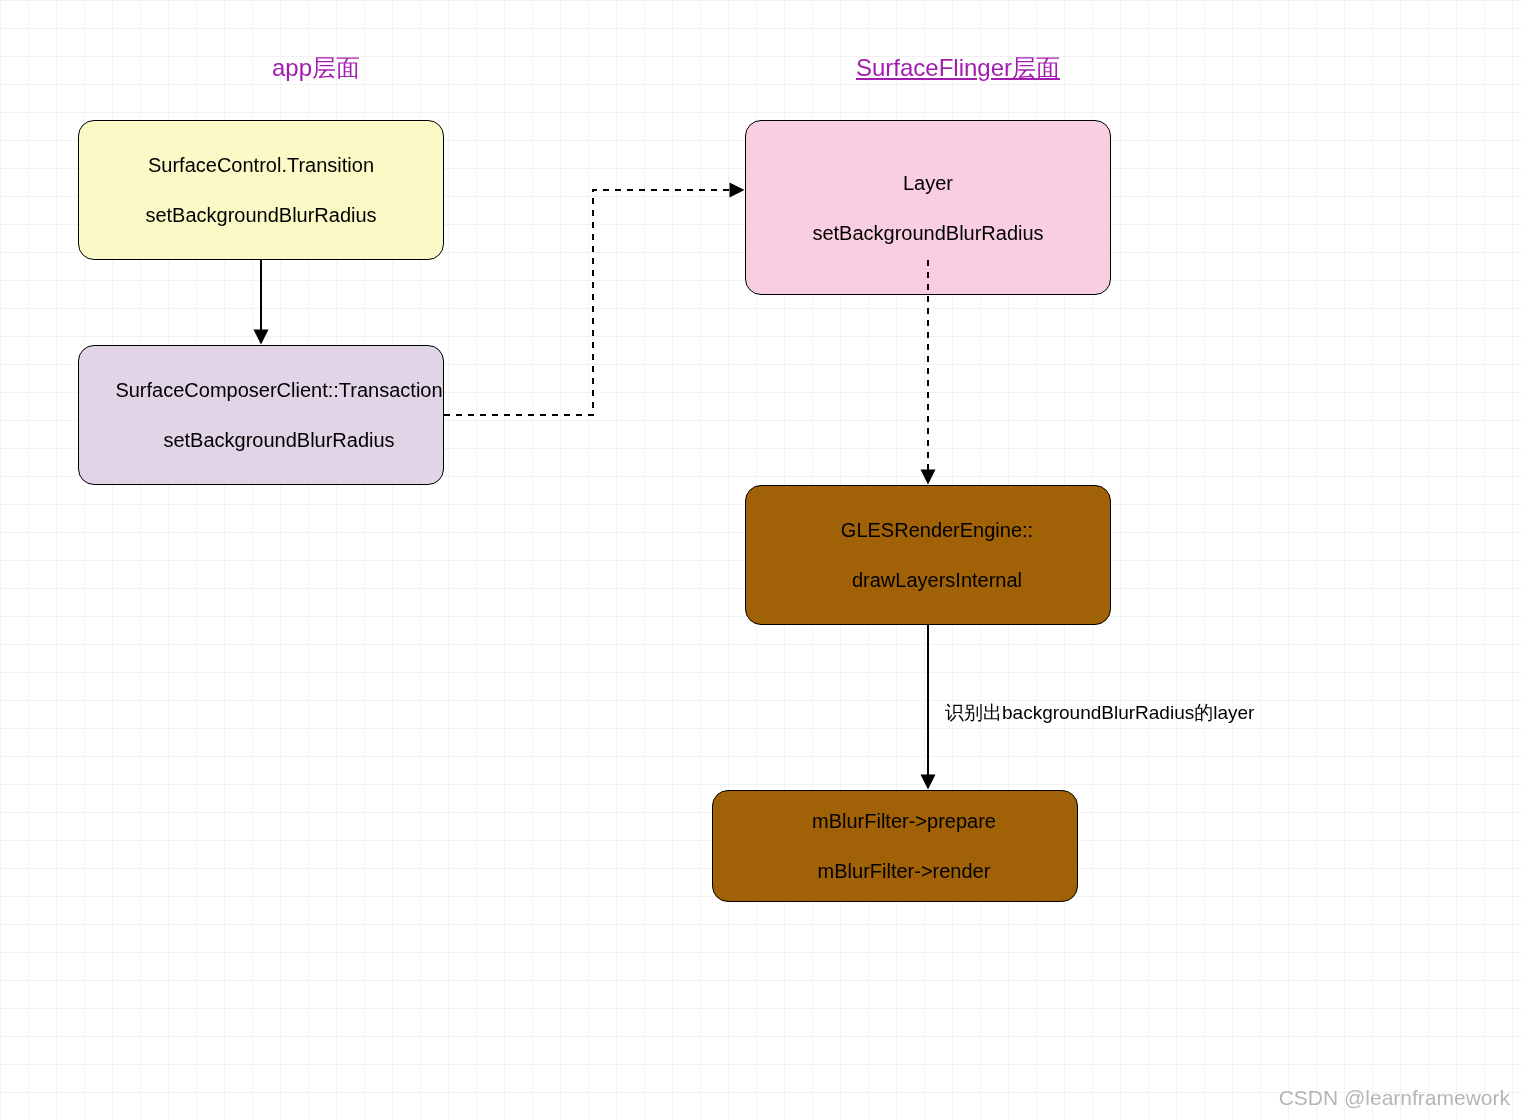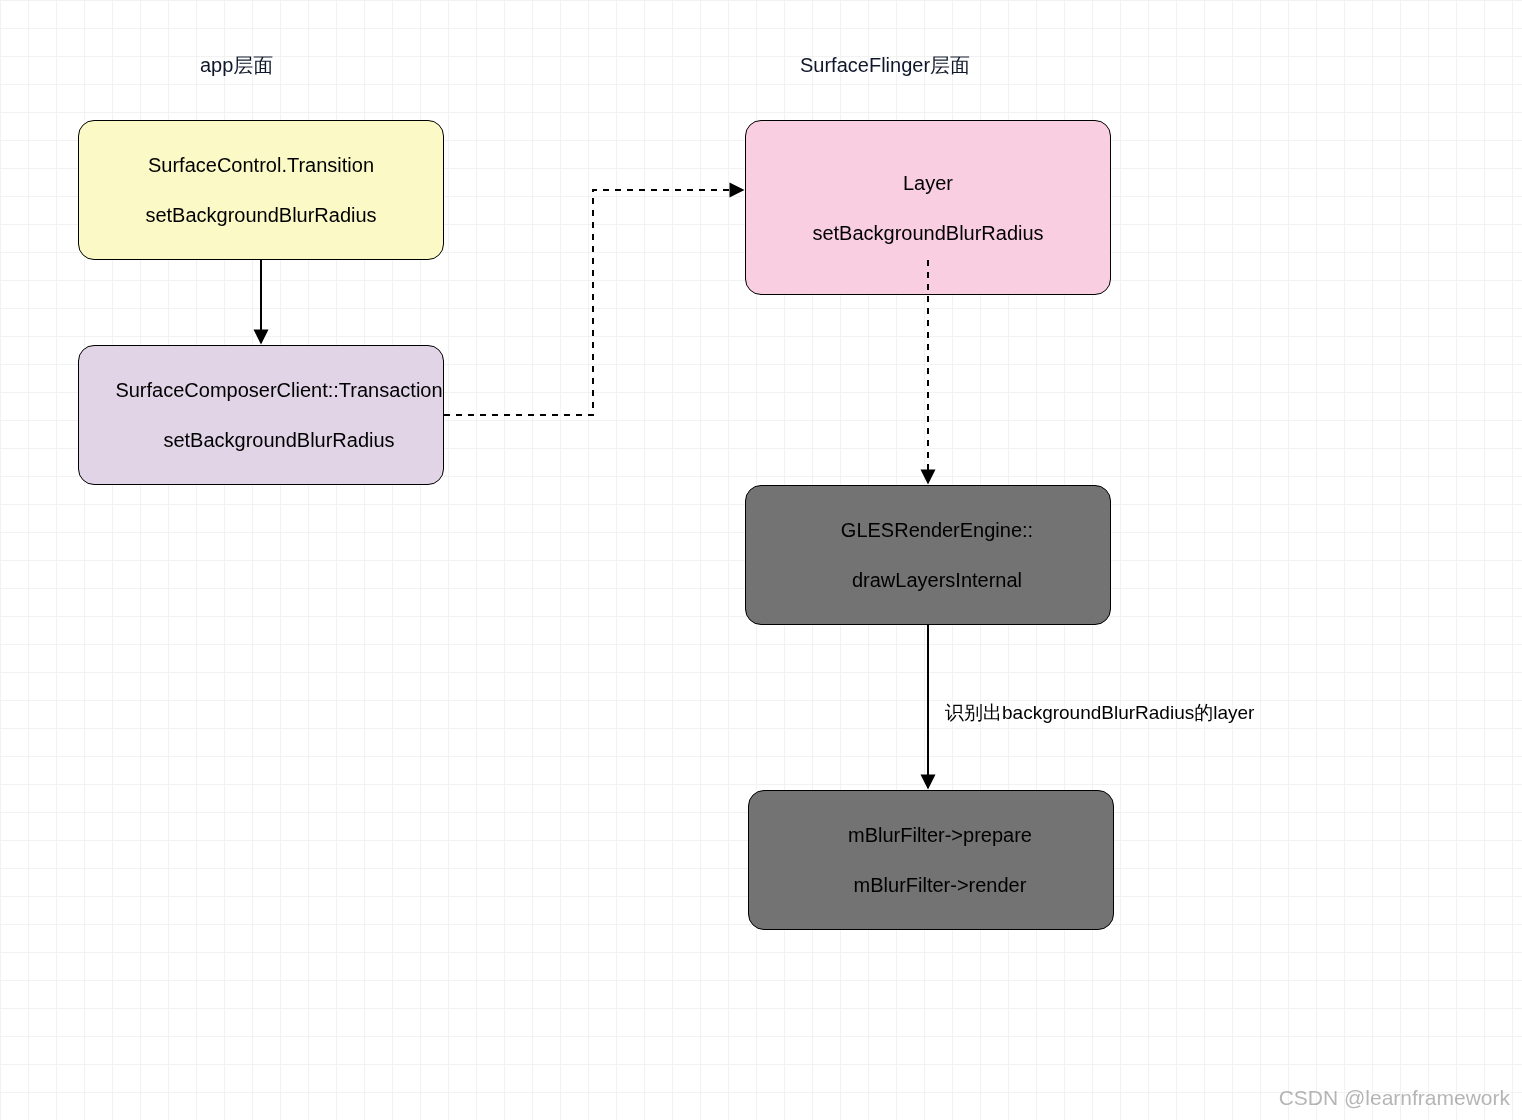--- a/index.html
+++ b/index.html
@@ -16,44 +16,44 @@
     position: absolute; inset: 0;
     background-image:
       linear-gradient(to right, #f2f2f2 1px, transparent 1px),
       linear-gradient(to bottom, #f2f2f2 1px, transparent 1px),
       linear-gradient(to right, #e8e8e8 1px, transparent 1px),
       linear-gradient(to bottom, #e8e8e8 1px, transparent 1px);
     background-size: 28px 28px, 28px 28px, 140px 140px, 140px 140px;
   }
   .label {
     position: absolute;
-    font-size: 20px;
-    color: #0f172a;
-    text-align: left;
+    font-size: 24px;
+    color: #a21caf;
+    text-align: right;
     white-space: nowrap;
   }
   .node {
     position: absolute;
     border: 1.5px solid #000;
     border-radius: 16px;
     display: flex;
     flex-direction: column;
     align-items: center;
     justify-content: center;
     font-size: 20px;
     color: #000;
     text-align: center;
     line-height: 1.4;
     padding: 8px;
     gap: 22px;
   }
   .yellow { background: #fbfac6; }
   .purple { background: #e1d4e7; padding-left: 44px; }
   .pink   { background: #f8cee0; }
-  .mint   { background: #737373; padding-left: 26px; }
+  .mint   { background: #a16207; padding-left: 26px; }
   svg.arrows {
     position: absolute; inset: 0;
     width: 1522px; height: 1120px;
     pointer-events: none;
   }
   .edge-label {
     position: absolute;
     font-size: 19px;
     color: #000;
     white-space: nowrap;
@@ -64,21 +64,21 @@
     font-size: 21px;
     color: rgba(120,120,120,0.55);
   }
 </style>
 </head>
 <body>
 
 <div class="grid"></div>
 
 <div class="label" style="left:200px; top:52px; width:160px;">app层面</div>
-<div class="label" style="left:800px; top:52px; width:260px;">SurfaceFlinger层面</div>
+<div class="label" style="left:800px; top:52px; width:260px;text-decoration:underline;">SurfaceFlinger层面</div>
 
 <div class="node yellow" style="left:78px; top:120px; width:366px; height:140px;">
   <div>SurfaceControl.Transition</div>
   <div>setBackgroundBlurRadius</div>
 </div>
 
 <div class="node purple" style="left:78px; top:345px; width:366px; height:140px;">
   <div>SurfaceComposerClient::Transaction</div>
   <div>setBackgroundBlurRadius</div>
 </div>
@@ -86,21 +86,21 @@
 <div class="node pink" style="left:745px; top:120px; width:366px; height:175px;">
   <div>Layer</div>
   <div>setBackgroundBlurRadius</div>
 </div>
 
 <div class="node mint" style="left:745px; top:485px; width:366px; height:140px;">
   <div>GLESRenderEngine::</div>
   <div>drawLayersInternal</div>
 </div>
 
-<div class="node mint" style="left:748px; top:790px; width:366px; height:140px;">
+<div class="node mint" style="left:712px; top:790px; width:366px; height:112px;">
   <div>mBlurFilter-&gt;prepare</div>
   <div>mBlurFilter-&gt;render</div>
 </div>
 
 <div class="edge-label" style="left:945px; top:700px;text-align:right;">识别出backgroundBlurRadius的layer</div>
 
 <svg class="arrows">
   <defs>
     <marker id="arrow" viewBox="0 0 12 12" refX="10" refY="6" markerWidth="9" markerHeight="9" orient="auto-start-reverse">
       <path d="M 1 1 L 11 6 L 1 11 z" fill="#000"></path>

